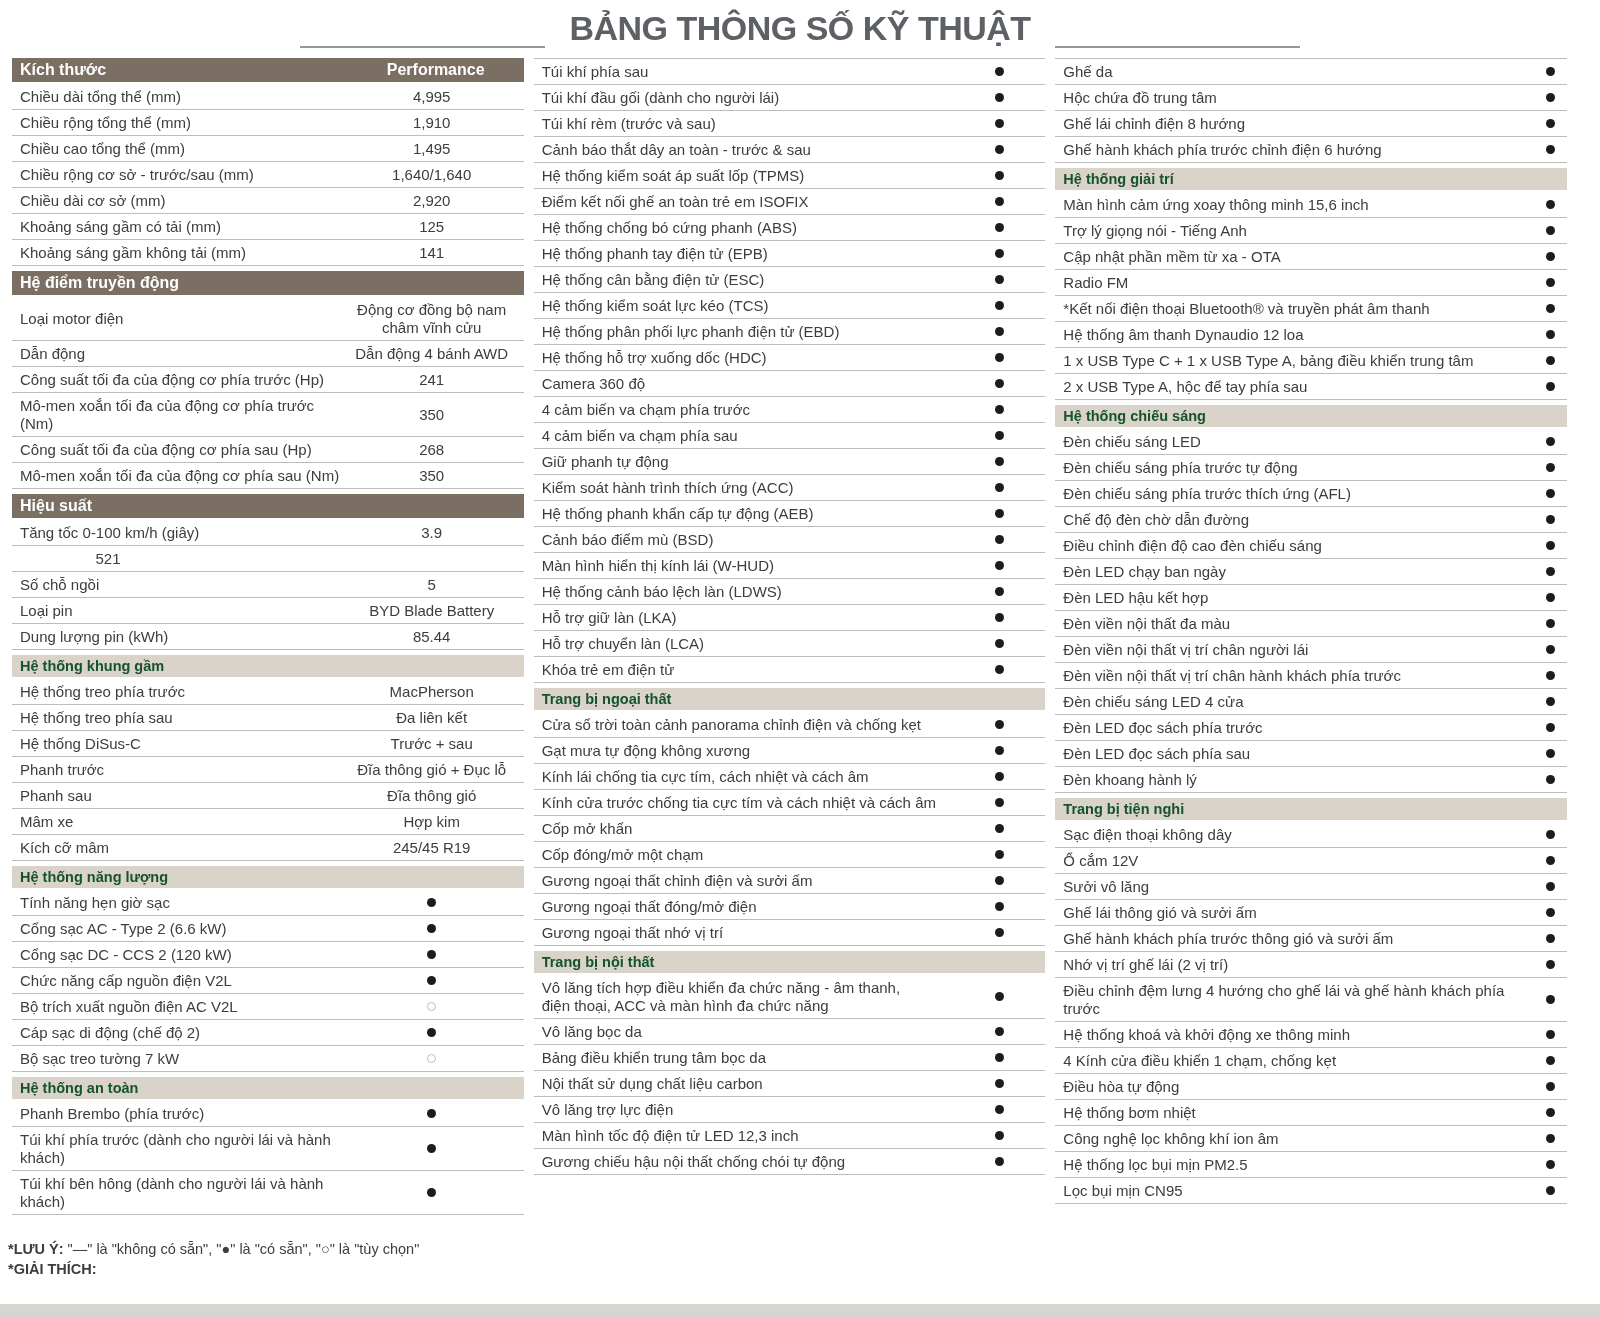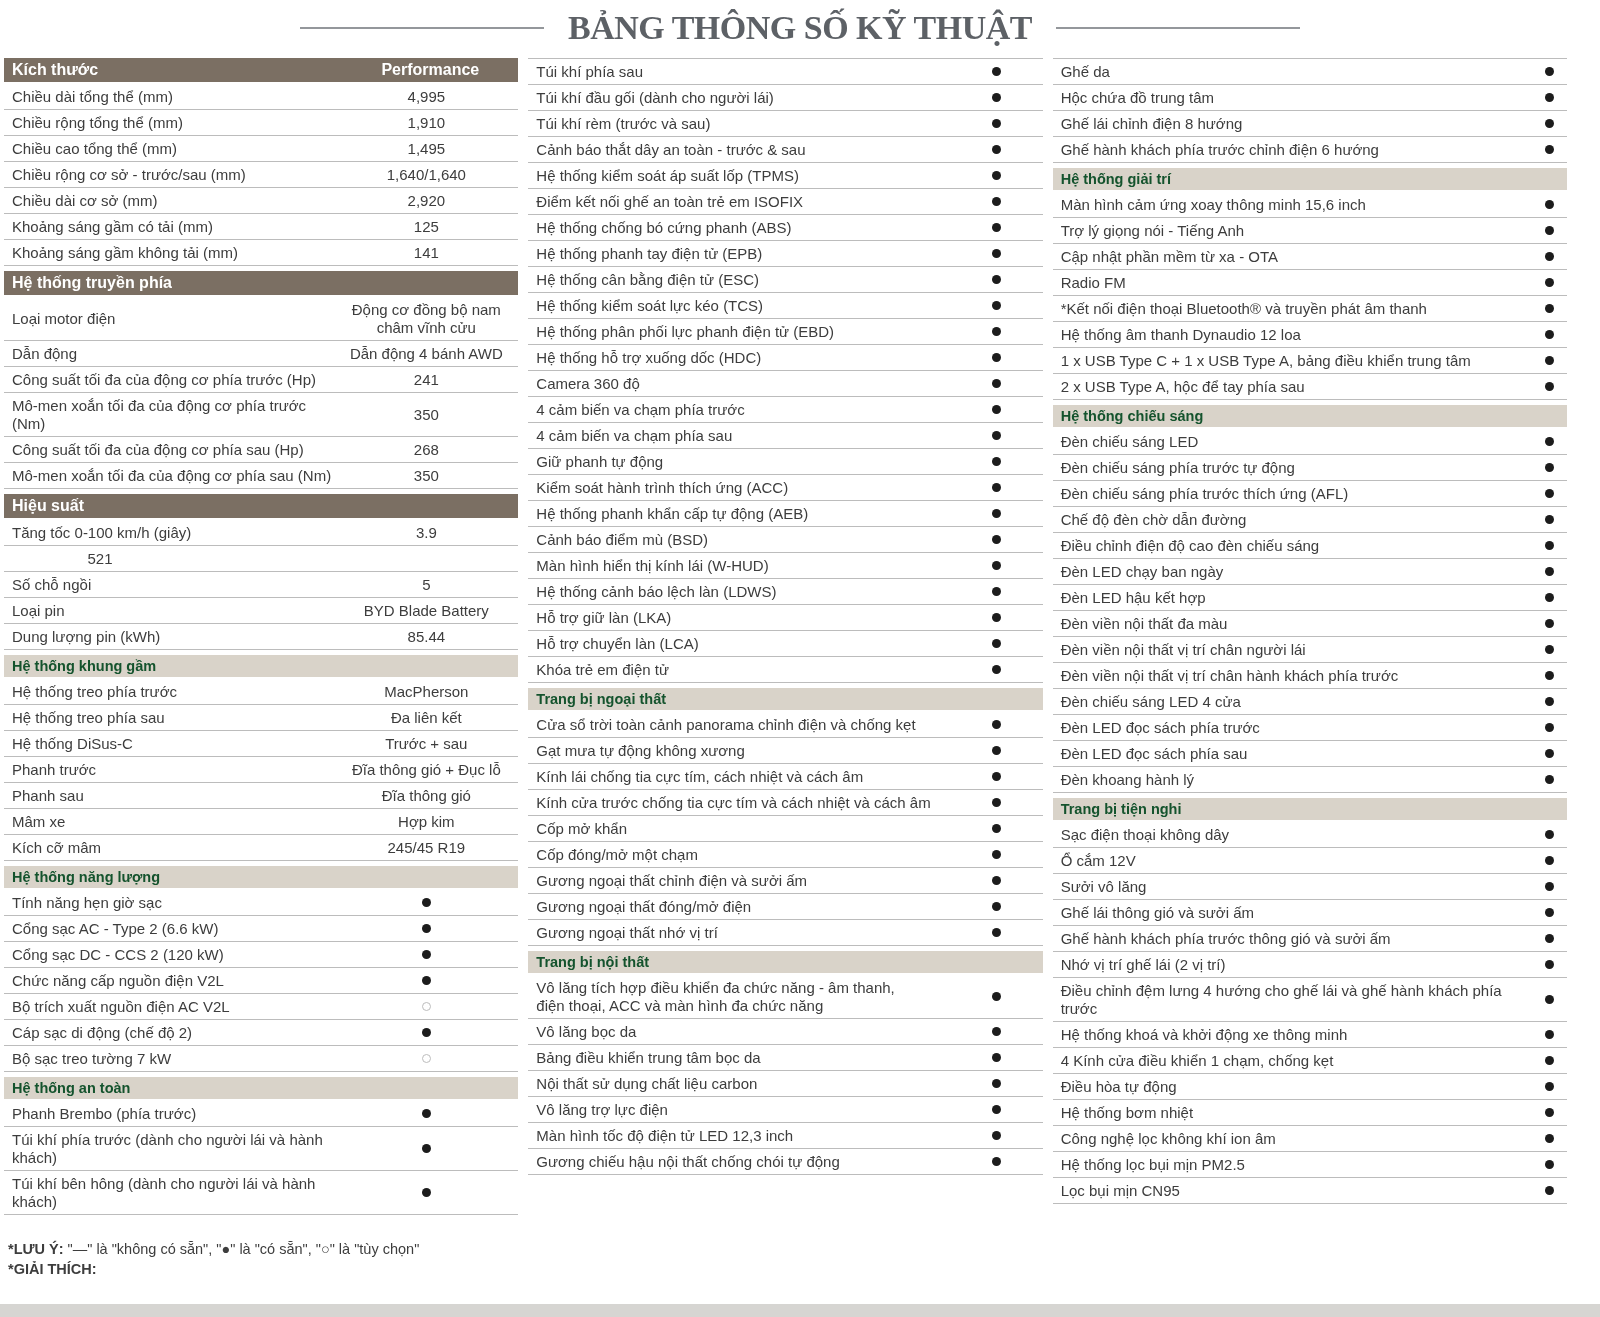--- a/index.html
+++ b/index.html
@@ -2,28 +2,28 @@
 <html><head>
 <meta charset="utf-8">
 <style>
   html,body{margin:0;padding:0;}
   body{
     width:1600px;height:1317px;position:relative;overflow:hidden;
     background:#ffffff;color:#3d3d3d;
     font-family:"Liberation Sans","DejaVu Sans",sans-serif;
   }
   
-  .title-row{display:flex;align-items:center;width:1000px;margin:8px auto 10px;height:40px;font-family:Liberation Serif, serif;}
+  .title-row{display:flex;align-items:flex-end;width:1000px;margin:8px auto 10px;height:40px;}
   .hline{flex:1;height:2px;background:#94979b;}
   .page-title{
     margin:0 24px;font-size:34px;font-weight:bold;color:#5d6166;
     letter-spacing:-0.5px;white-space:nowrap;
   }
   
-  .cols{display:flex;gap:10px;padding:0 33px 0 4px;justify-content:center;}
+  .cols{display:flex;gap:10px;padding:0 33px 0 12px;justify-content:center;}
   .col{flex:1;min-width:0;}
   .sec-header{
     display:flex;align-items:center;height:24px;margin-bottom:2px;
     font-weight:bold;padding-left:8px;box-sizing:border-box;
   }
   .section + .section .sec-header{margin-top:5px;}
   .sec-header.dark{background:#7b6f63;color:#ffffff;font-size:16px;}
   .sec-header.light{background:#d9d3c9;color:#14532d;font-size:14.5px;height:22px;}
   .sec-label{flex:1;}
   .row{
@@ -92,21 +92,21 @@
           <span class="lab">Khoảng sáng gầm có tải (mm)</span>
           <span class="vcell wide">125</span>
         </div>
         <div class="row">
           <span class="lab">Khoảng sáng gầm không tải (mm)</span>
           <span class="vcell wide">141</span>
         </div>
       </div>
       <div class="section">
         <div class="sec-header dark">
-          <span class="sec-label">Hệ thống truyền phía</span>
+          <span class="sec-label">Hệ điểm truyền động</span>
         </div>
         <div class="row">
           <span class="lab">Loại motor điện</span>
           <span class="vcell wide">Động cơ đồng bộ nam châm vĩnh cửu</span>
         </div>
         <div class="row">
           <span class="lab">Dẫn động</span>
           <span class="vcell wide">Dẫn động 4 bánh AWD</span>
         </div>
         <div class="row">

